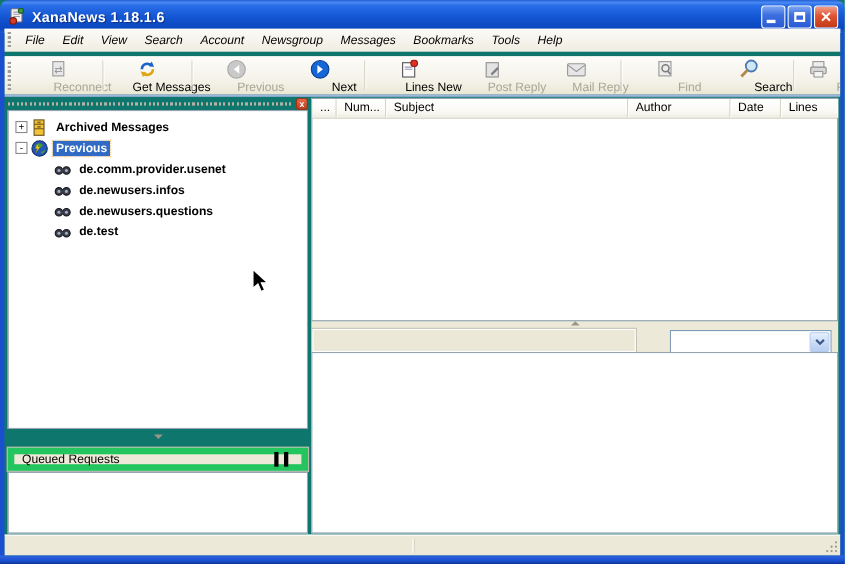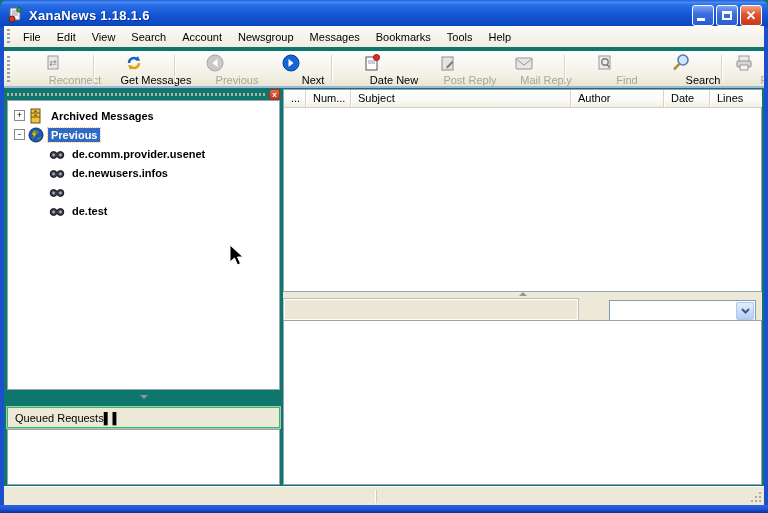--- a/index.html
+++ b/index.html
@@ -23,21 +23,21 @@
   .glyph-min { position:absolute; left:4px; bottom:4px; width:8px; height:3px; background:#fff; }
   .glyph-max { position:absolute; left:5px; top:5px; width:10px; height:9px; border:2px solid #fff; border-top-width:3px; }
   .glyph-x { font-weight:bold; font-size:13px; }
   .side-l { position:absolute; left:0; top:30px; width:4px; bottom:0; background:#1a4fd0; }
   .side-r { position:absolute; right:0; top:30px; width:4px; bottom:0; background:#1a4fd0; }
   .bottom-edge { position:absolute; left:0; bottom:0; width:768px; height:8px;
     background:linear-gradient(180deg,#2f64e0 0%,#1a4fd0 60%,#0c2f95 100%); }
 
   
   .menubar { position:absolute; left:4px; right:4px; top:26px; height:21px;
-    background:linear-gradient(180deg,#fbfaf7,#f0eee1); display:flex; align-items:center; }
+    background:linear-gradient(180deg,#fbfaf7,#f0eee1); display:flex; align-items:center;font-style:italic; }
   .grip-v { width:3px; height:70%; margin:0 5px 0 3px;
     background:repeating-linear-gradient(to bottom,#9d9d9d 0 2px,transparent 2px 4px); }
   .menu-item { padding:2px 8px; }
   .toolbar { position:absolute; left:4px; right:4px; top:51px; height:37px;
     background:linear-gradient(180deg,#fdfcfa 0%,#f3f1e6 70%,#e9e6d4 100%);
     border-bottom:2px solid #9fb6dd; display:flex; align-items:stretch; }
   .toolbar .grip-v { height:26px; margin-top:5px; }
   .tbtn { width:76px; display:flex; flex-direction:column; align-items:center; justify-content:center; gap:1px; padding-top:2px; }
   .tbtn .lab { font-size:11px; white-space:nowrap;margin-left:44px; }
   .tbtn.disabled .lab { color:#A8A696; }
@@ -58,21 +58,21 @@
     text-align:center; color:#000; flex:none; }
   .tree-label { padding:1px 3px; white-space:nowrap;font-weight:bold; }
   .tree-label.selected { background:#316AC5; color:#fff; outline:1px dotted #f5c77e; }
   .ticon16 { width:17px; height:16px; margin:0 3px; flex:none; }
 
   .splitter-h { position:absolute; left:0; right:0; height:6px; display:flex; justify-content:center; align-items:center; }
   .tri-down { width:0; height:0; border-left:4px solid transparent; border-right:4px solid transparent; border-top:4px solid #9a978a; }
   .tri-up { width:0; height:0; border-left:4px solid transparent; border-right:4px solid transparent; border-bottom:4px solid #9a978a; }
 
   .qr-header { position:absolute; left:0; right:0; top:318px; height:21px; background:#ECE9D8;
-    border:1px solid #22c55e; box-shadow:0 0 0 1px #bdbab0; display:flex; align-items:center; padding:0 7px; }
+    border:6px solid #22c55e; box-shadow:0 0 0 1px #bdbab0; display:flex; align-items:center; justify-content:space-between; padding:0 7px; }
   .pause-glyph { font-weight:bold; letter-spacing:1px; font-size:11px; }
   .qr-list { position:absolute; left:0; right:0; top:340px; height:56px; background:#fff; border:1px solid #97A5B3; }
 
   .right-panel { position:absolute; left:283px; top:89px; width:479px; height:397px; }
   .msg-list { position:absolute; left:0; top:0; right:0; height:203px; background:#fff; border:1px solid #97A5B3; }
   .hdr-row { display:flex; height:18px; background:linear-gradient(180deg,#ffffff 0%,#fbfaf6 60%,#efeee4 100%);
     border-bottom:1px solid #d5d2c4; }
   .hdr-cell { padding:2px 0 0 7px; border-right:1px solid #d8d5c8; box-shadow:1px 0 0 #fff; white-space:nowrap; overflow:hidden; }
 
   .mid-strip { position:absolute; left:0; top:203px; right:0; height:28px; background:#ECE9D8; }
@@ -186,21 +186,21 @@
 
     <div class="tbtn">
       <span class="ticon">
         <svg width="18" height="18" viewBox="0 0 18 18">
             <rect x="3" y="3" width="11" height="13" fill="#fdfdfd" stroke="#555"></rect>
             <line x1="5" y1="7" x2="12" y2="7" stroke="#9a9ab5"></line>
             <line x1="5" y1="9" x2="12" y2="9" stroke="#9a9ab5"></line>
             <circle cx="13.5" cy="3.5" r="3" fill="#e33023" stroke="#8d140c"></circle>
           </svg>
       </span>
-      <span class="lab">Date New</span>
+      <span class="lab">Lines New</span>
     </div>
 
     <div class="tbtn disabled">
       <span class="ticon">
         <svg width="18" height="18" viewBox="0 0 18 18">
             <rect x="3" y="3" width="11" height="13" fill="#e3e3e3" stroke="#8f8f8f"></rect>
             <path d="M7 13l6-6 1.5 1.5-6 6z" fill="#7d7d7d"></path>
           </svg>
       </span>
       <span class="lab">Post Reply</span>
@@ -316,20 +316,21 @@
         <span style="width:38px"></span>
         <span class="ticon16">
           <svg width="16" height="16" viewBox="0 0 16 16">
               <circle cx="4.6" cy="9" r="3.4" fill="#3b3b46" stroke="#14141c"></circle>
               <circle cx="11.4" cy="9" r="3.4" fill="#3b3b46" stroke="#14141c"></circle>
               <rect x="6.5" y="7.6" width="3" height="2.8" fill="#3b3b46"></rect>
               <circle cx="4.6" cy="9" r="1.4" fill="#9db0c8"></circle>
               <circle cx="11.4" cy="9" r="1.4" fill="#9db0c8"></circle>
             </svg>
         </span>
+        <span class="tree-label">de.newusers.questions</span>
       </div>
       <div class="tree-row">
         <span style="width:38px"></span>
         <span class="ticon16">
           <svg width="16" height="16" viewBox="0 0 16 16">
               <circle cx="4.6" cy="9" r="3.4" fill="#3b3b46" stroke="#14141c"></circle>
               <circle cx="11.4" cy="9" r="3.4" fill="#3b3b46" stroke="#14141c"></circle>
               <rect x="6.5" y="7.6" width="3" height="2.8" fill="#3b3b46"></rect>
               <circle cx="4.6" cy="9" r="1.4" fill="#9db0c8"></circle>
               <circle cx="11.4" cy="9" r="1.4" fill="#9db0c8"></circle>

